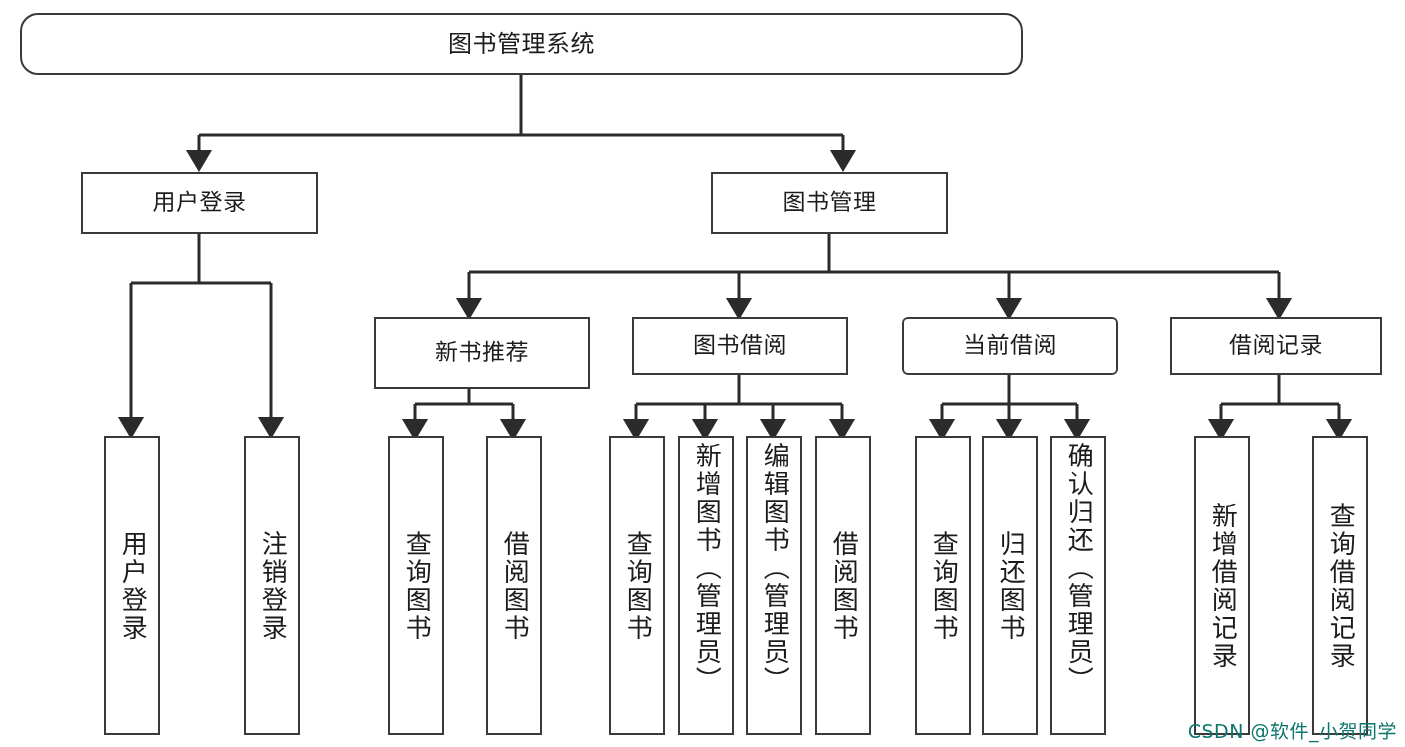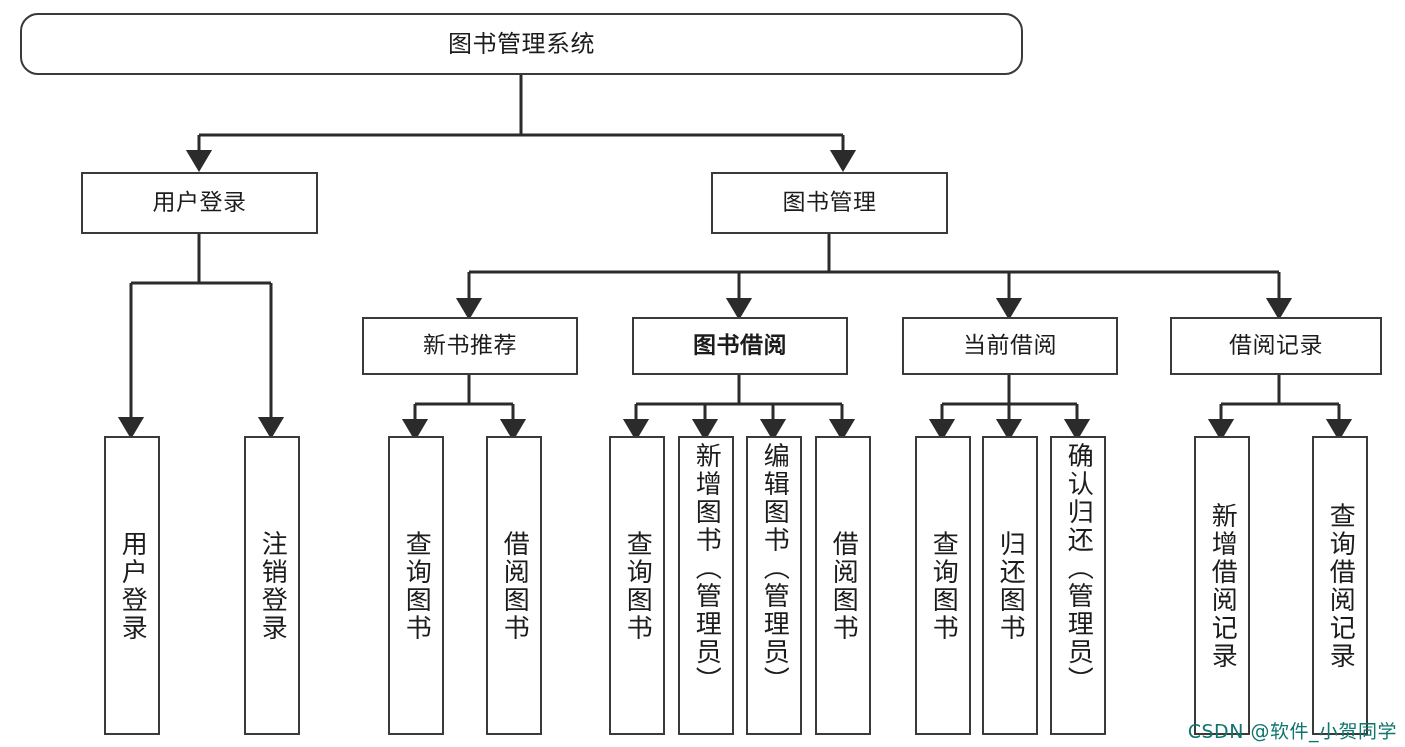--- a/index.html
+++ b/index.html
@@ -136,27 +136,27 @@
     <span class="node-label">图书管理系统</span>
   </div>
 
   <div class="node horizontal" style="left:81px; top:172px; width:237px; height:62px;">
     <span class="node-label">用户登录</span>
   </div>
   <div class="node horizontal" style="left:711px; top:172px; width:237px; height:62px;">
     <span class="node-label">图书管理</span>
   </div>
 
-  <div class="node horizontal" style="left:362px; top:317px; width:216px; height:58px;">
+  <div class="node horizontal" style="left:374px; top:317px; width:216px; height:72px;">
     <span class="node-label">新书推荐</span>
   </div>
-  <div class="node horizontal" style="left:632px; top:317px; width:216px; height:58px;font-weight:bold;">
+  <div class="node horizontal" style="left:632px; top:317px; width:216px; height:58px;">
     <span class="node-label">图书借阅</span>
   </div>
-  <div class="node horizontal" style="left:902px; top:317px; width:216px; height:58px;">
+  <div class="node horizontal" style="left:902px; top:317px; width:216px; height:58px;border-radius:6px;">
     <span class="node-label">当前借阅</span>
   </div>
   <div class="node horizontal" style="left:1170px; top:317px; width:212px; height:58px;">
     <span class="node-label">借阅记录</span>
   </div>
 
   <div class="node vertical centered" style="left:104px; top:436px; width:56px; height:299px;">
     <span class="node-label">用户登录</span>
   </div>
   <div class="node vertical centered" style="left:244px; top:436px; width:56px; height:299px;">

